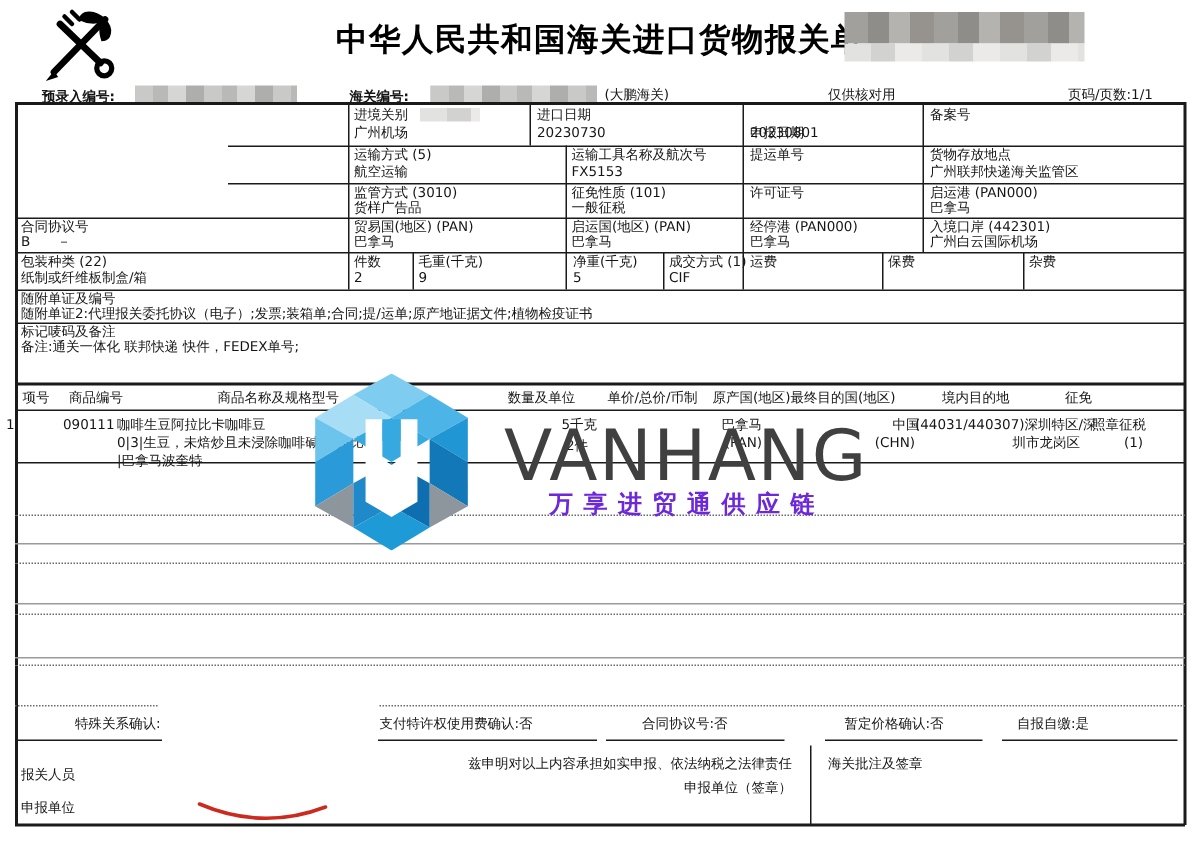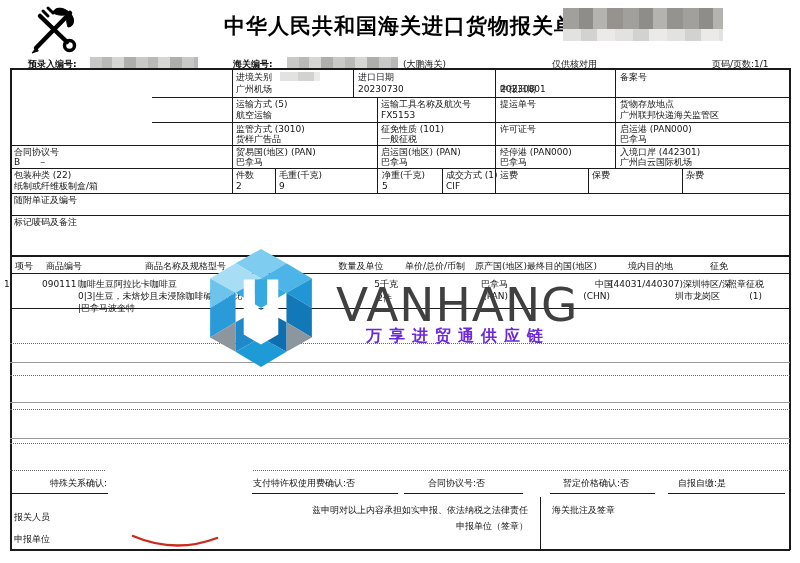--- a/index.html
+++ b/index.html
@@ -137,21 +137,23 @@
   <div class="val" style="left:279px;top:181px;">9</div>
   <div class="lbl" style="left:382px;top:170px;">净重(千克)</div>
   <div class="val" style="left:382px;top:181px;">5</div>
   <div class="lbl" style="left:446px;top:170px;">成交方式 (1)</div>
   <div class="val" style="left:446px;top:181px;">CIF</div>
   <div class="lbl" style="left:500px;top:170px;">运费</div>
   <div class="lbl" style="left:592px;top:170px;">保费</div>
   <div class="lbl" style="left:686px;top:170px;">杂费</div>
 
   <div class="lbl" style="left:14px;top:195px;">随附单证及编号</div>
+  <div class="val" style="left:14px;top:205px;">随附单证2:代理报关委托协议（电子）;发票;装箱单;合同;提/运单;原产地证据文件;植物检疫证书</div>
   <div class="lbl" style="left:14px;top:217px;">标记唛码及备注</div>
+  <div class="val" style="left:14px;top:227px;">备注:通关一体化 联邦快递 快件，FEDEX单号;</div>
 
   <div class="lbl c" style="left:10px;top:261px;width:28px;">项号</div>
   <div class="lbl c" style="left:38px;top:261px;width:52px;">商品编号</div>
   <div class="lbl c" style="left:145px;top:261px;width:80px;">商品名称及规格型号</div>
   <div class="lbl c" style="left:330px;top:261px;width:62px;">数量及单位</div>
   <div class="lbl c" style="left:404px;top:261px;width:62px;">单价/总价/币制</div>
   <div class="lbl c" style="left:475px;top:261px;width:46px;">原产国(地区)</div>
   <div class="lbl c" style="left:527px;top:261px;width:64px;">最终目的国(地区)</div>
   <div class="lbl c" style="left:628px;top:261px;width:44px;">境内目的地</div>
   <div class="lbl c" style="left:704px;top:261px;width:30px;">征免</div>

